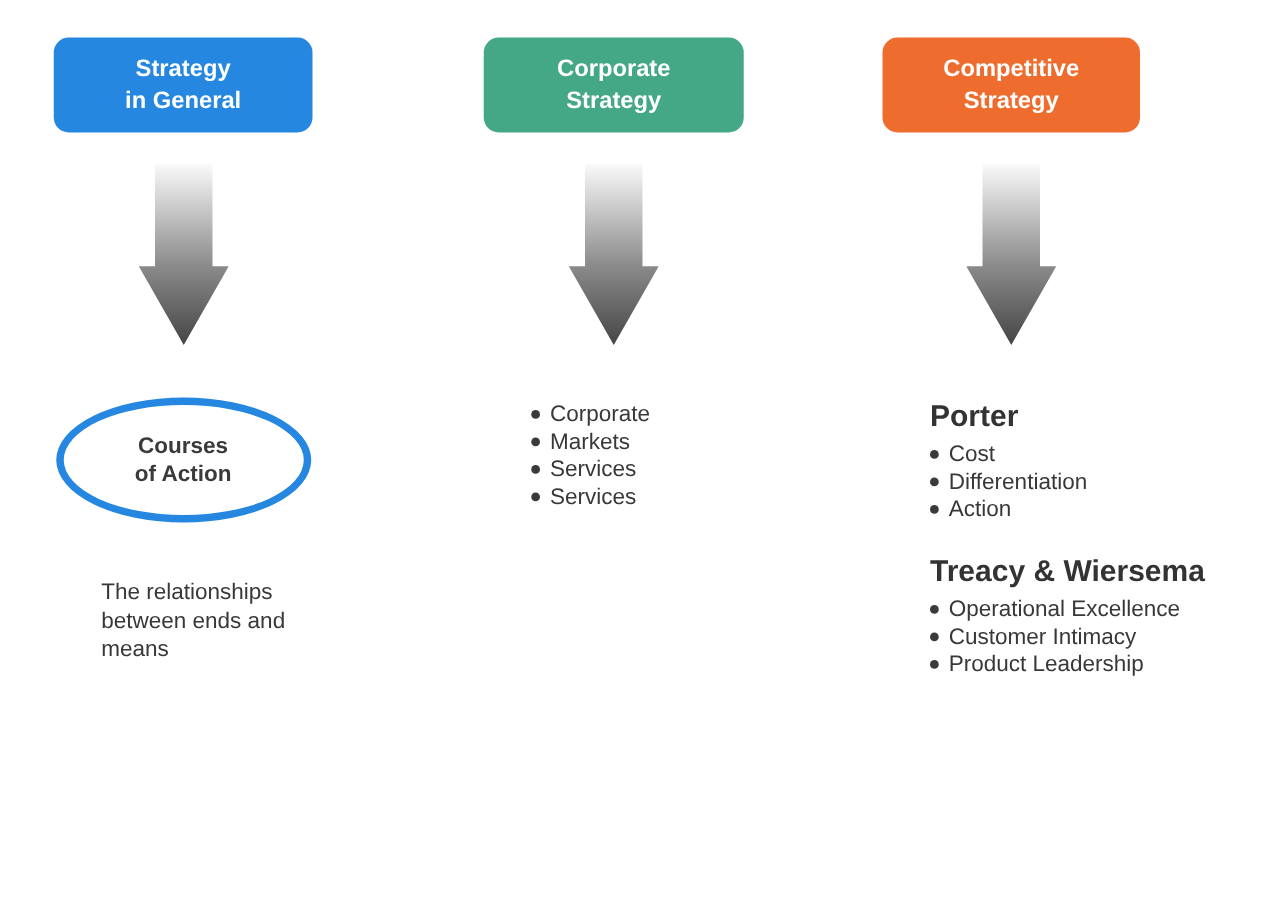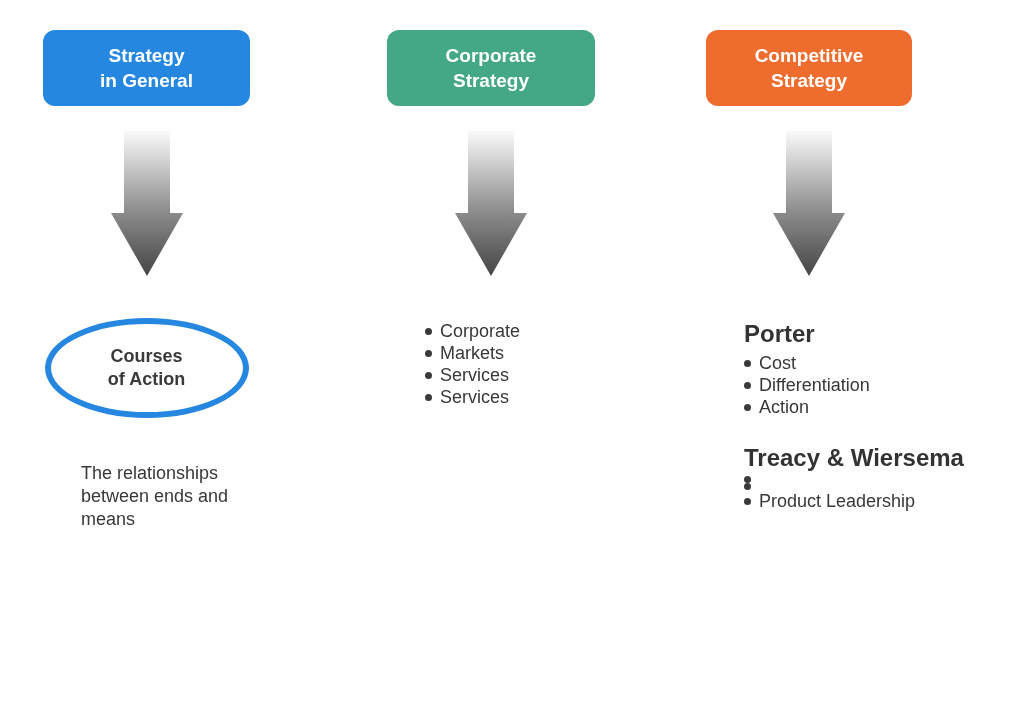--- a/index.html
+++ b/index.html
@@ -191,23 +191,25 @@
             <span>Action</span>
           </li>
         </ul>
       </div>
 
       <div class="section">
         <div class="section-heading">Treacy &amp; Wiersema</div>
         <ul class="bullet-list">
           <li class="bullet-item">
             <span class="bullet-dot"></span>
-          </li>
-          <li class="bullet-item">
-            <span class="bullet-dot"></span>
+            <span>Operational Excellence</span>
+          </li>
+          <li class="bullet-item">
+            <span class="bullet-dot"></span>
+            <span>Customer Intimacy</span>
           </li>
           <li class="bullet-item">
             <span class="bullet-dot"></span>
             <span>Product Leadership</span>
           </li>
         </ul>
       </div>
 
     </div>
   </div>

